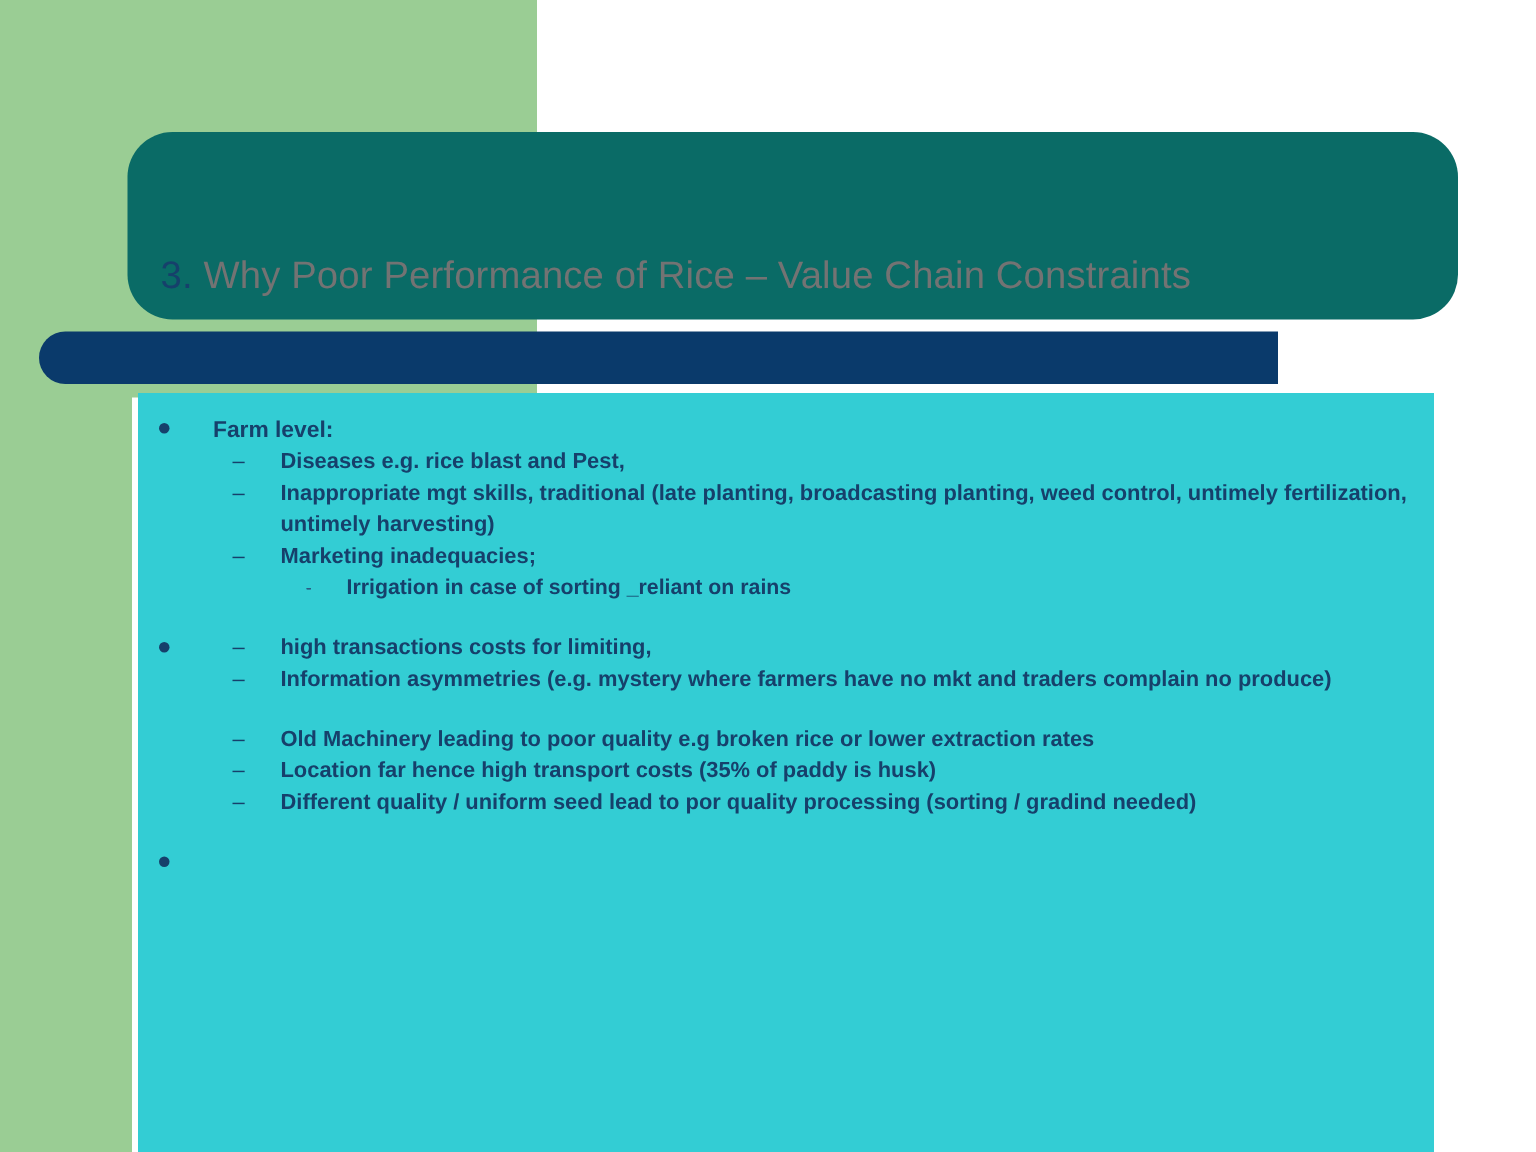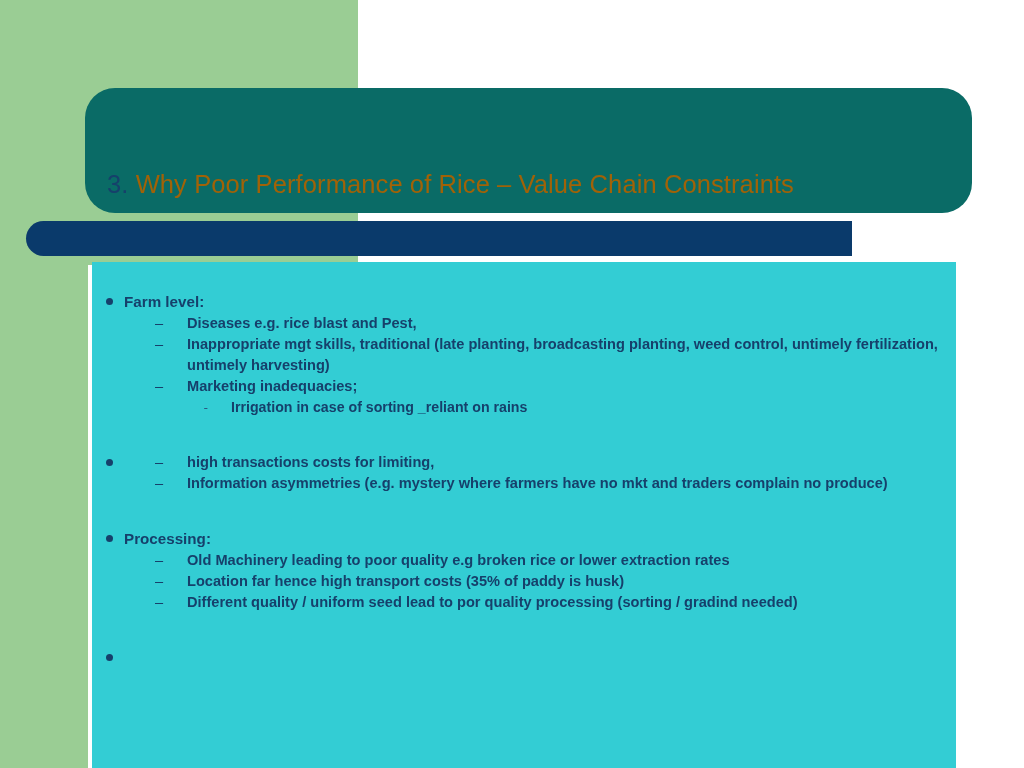--- a/index.html
+++ b/index.html
@@ -71,45 +71,45 @@
     font-size: 25.5px;
     line-height: 32px;
     letter-spacing: 0.1px;
     white-space: nowrap;
     font-weight: normal;
   }
   .title-num {
     color: #16406b;
   }
   .title-main {
-    color: #a16207;
+    color: #737373;
     text-align: center;
   }
 
   
   .body-wrap {
     position: absolute;
     left: 92px;
     top: 262px;
     width: 864px;
     height: 506px;
     color: #16406b;
     font-weight: bold;
   }
   .row {
     position: relative;
     display: block;
   }
 
   
   .lvl1 {
-    padding-left: 32px;
+    padding-left: 50px;
     font-size: 15.2px;
     line-height: 22px;
-    margin-top: 15px;
+    margin-top: 0;
   }
   .lvl1 .mk {
     position: absolute;
     left: 14px;
     top: 0;
     font-size: 15.2px;
     line-height: 22px;
   }
 
   
@@ -179,21 +179,20 @@
         <div class="row lvl2"><span class="mk">–</span><span>Inappropriate mgt skills, traditional (late planting, broadcasting planting, weed control, untimely fertilization, untimely harvesting)</span></div>
         <div class="row lvl2"><span class="mk">–</span><span>Marketing inadequacies;</span></div>
         <div class="row lvl3"><span class="mk">-</span></div>
         <div class="row lvl3"><span class="mk">-</span></div>
         <div class="row lvl3"><span class="mk">-</span><span>Irrigation in case of sorting _reliant on rains</span></div>
         <div class="gap"></div>
         <div class="row lvl1"><span class="mk"><span class="bullet-dot"></span></span></div>
         <div class="row lvl2"><span class="mk">–</span><span>high transactions costs for limiting,</span></div>
         <div class="row lvl2"><span class="mk">–</span><span>Information asymmetries (e.g. mystery where farmers have no mkt and traders complain no produce)</span></div>
         <div class="gap"></div>
-        <div class="row lvl1"><span class="mk"><span class="bullet-dot"></span></span><span>Processing:</span></div>
         <div class="row lvl2"><span class="mk">–</span><span>Old Machinery leading to poor quality e.g broken rice or lower extraction rates</span></div>
         <div class="row lvl2"><span class="mk">–</span><span>Location far hence high transport costs (35% of paddy is husk)</span></div>
         <div class="row lvl2"><span class="mk">–</span><span>Different quality / uniform seed lead to por quality processing (sorting / gradind needed)</span></div>
         <div class="gap"></div>
         <div class="row lvl1"><span class="mk"><span class="bullet-dot"></span></span></div>
       </div>
   </div>
 
 </div>
 

